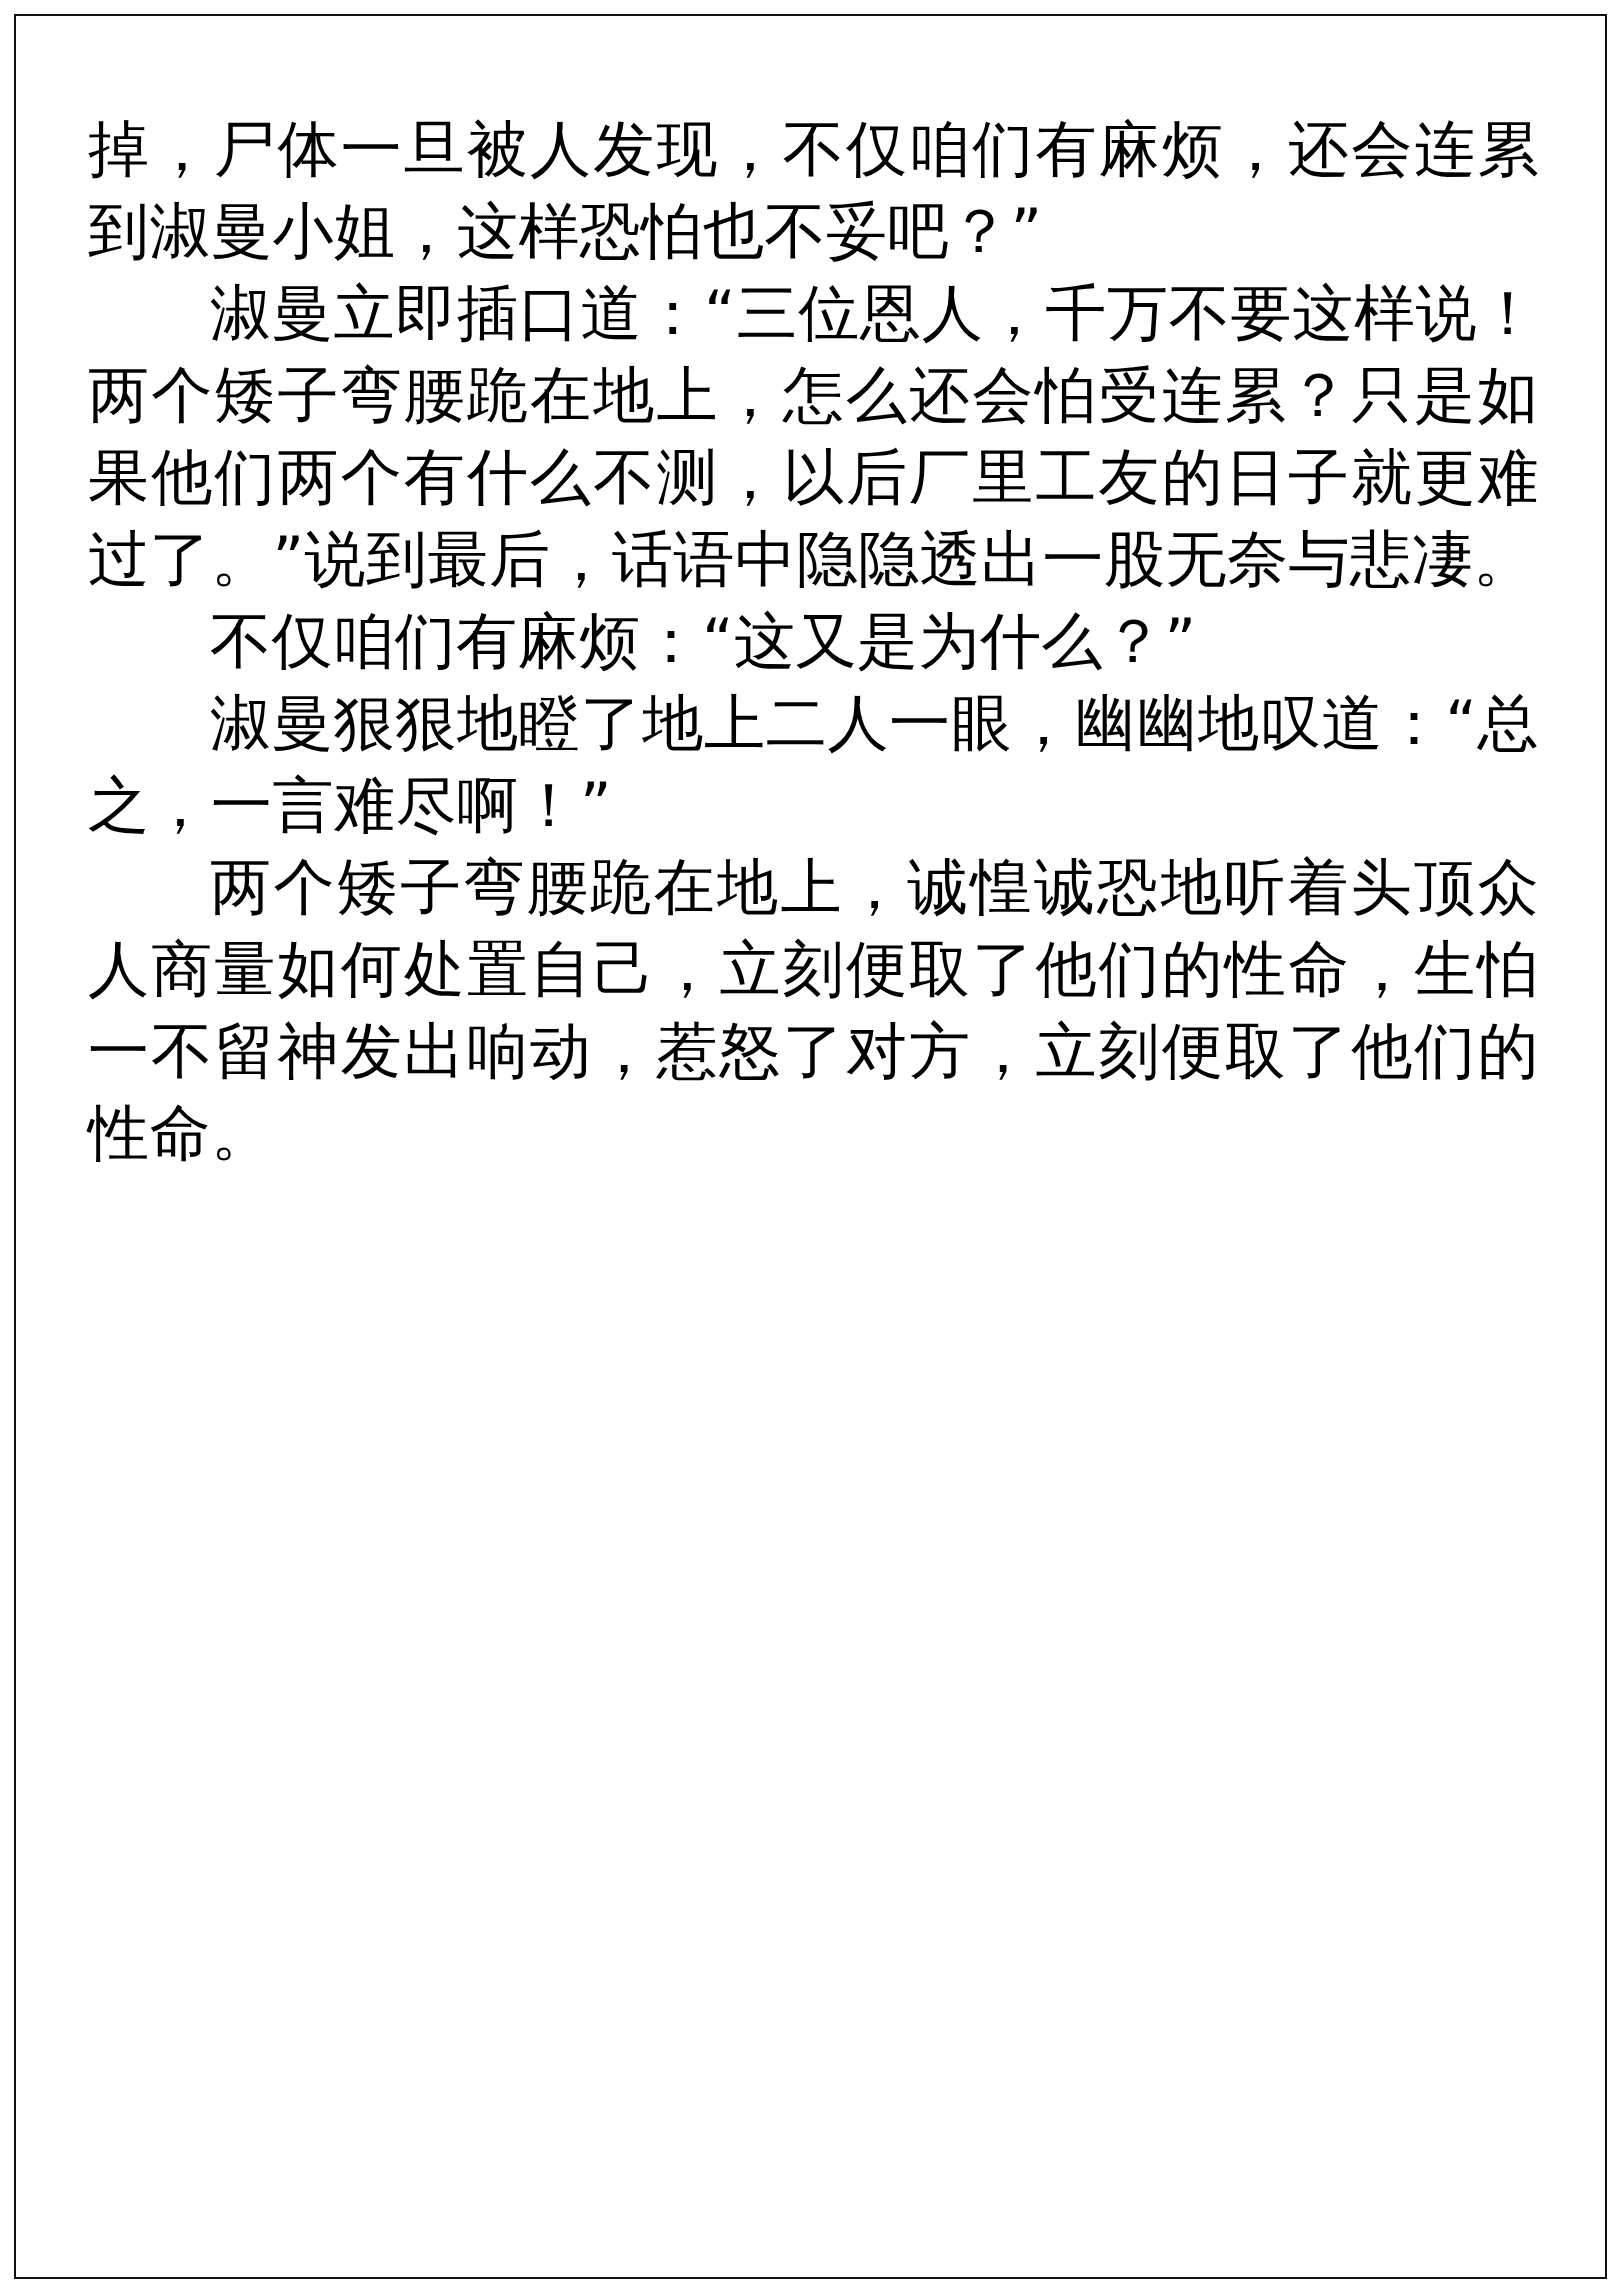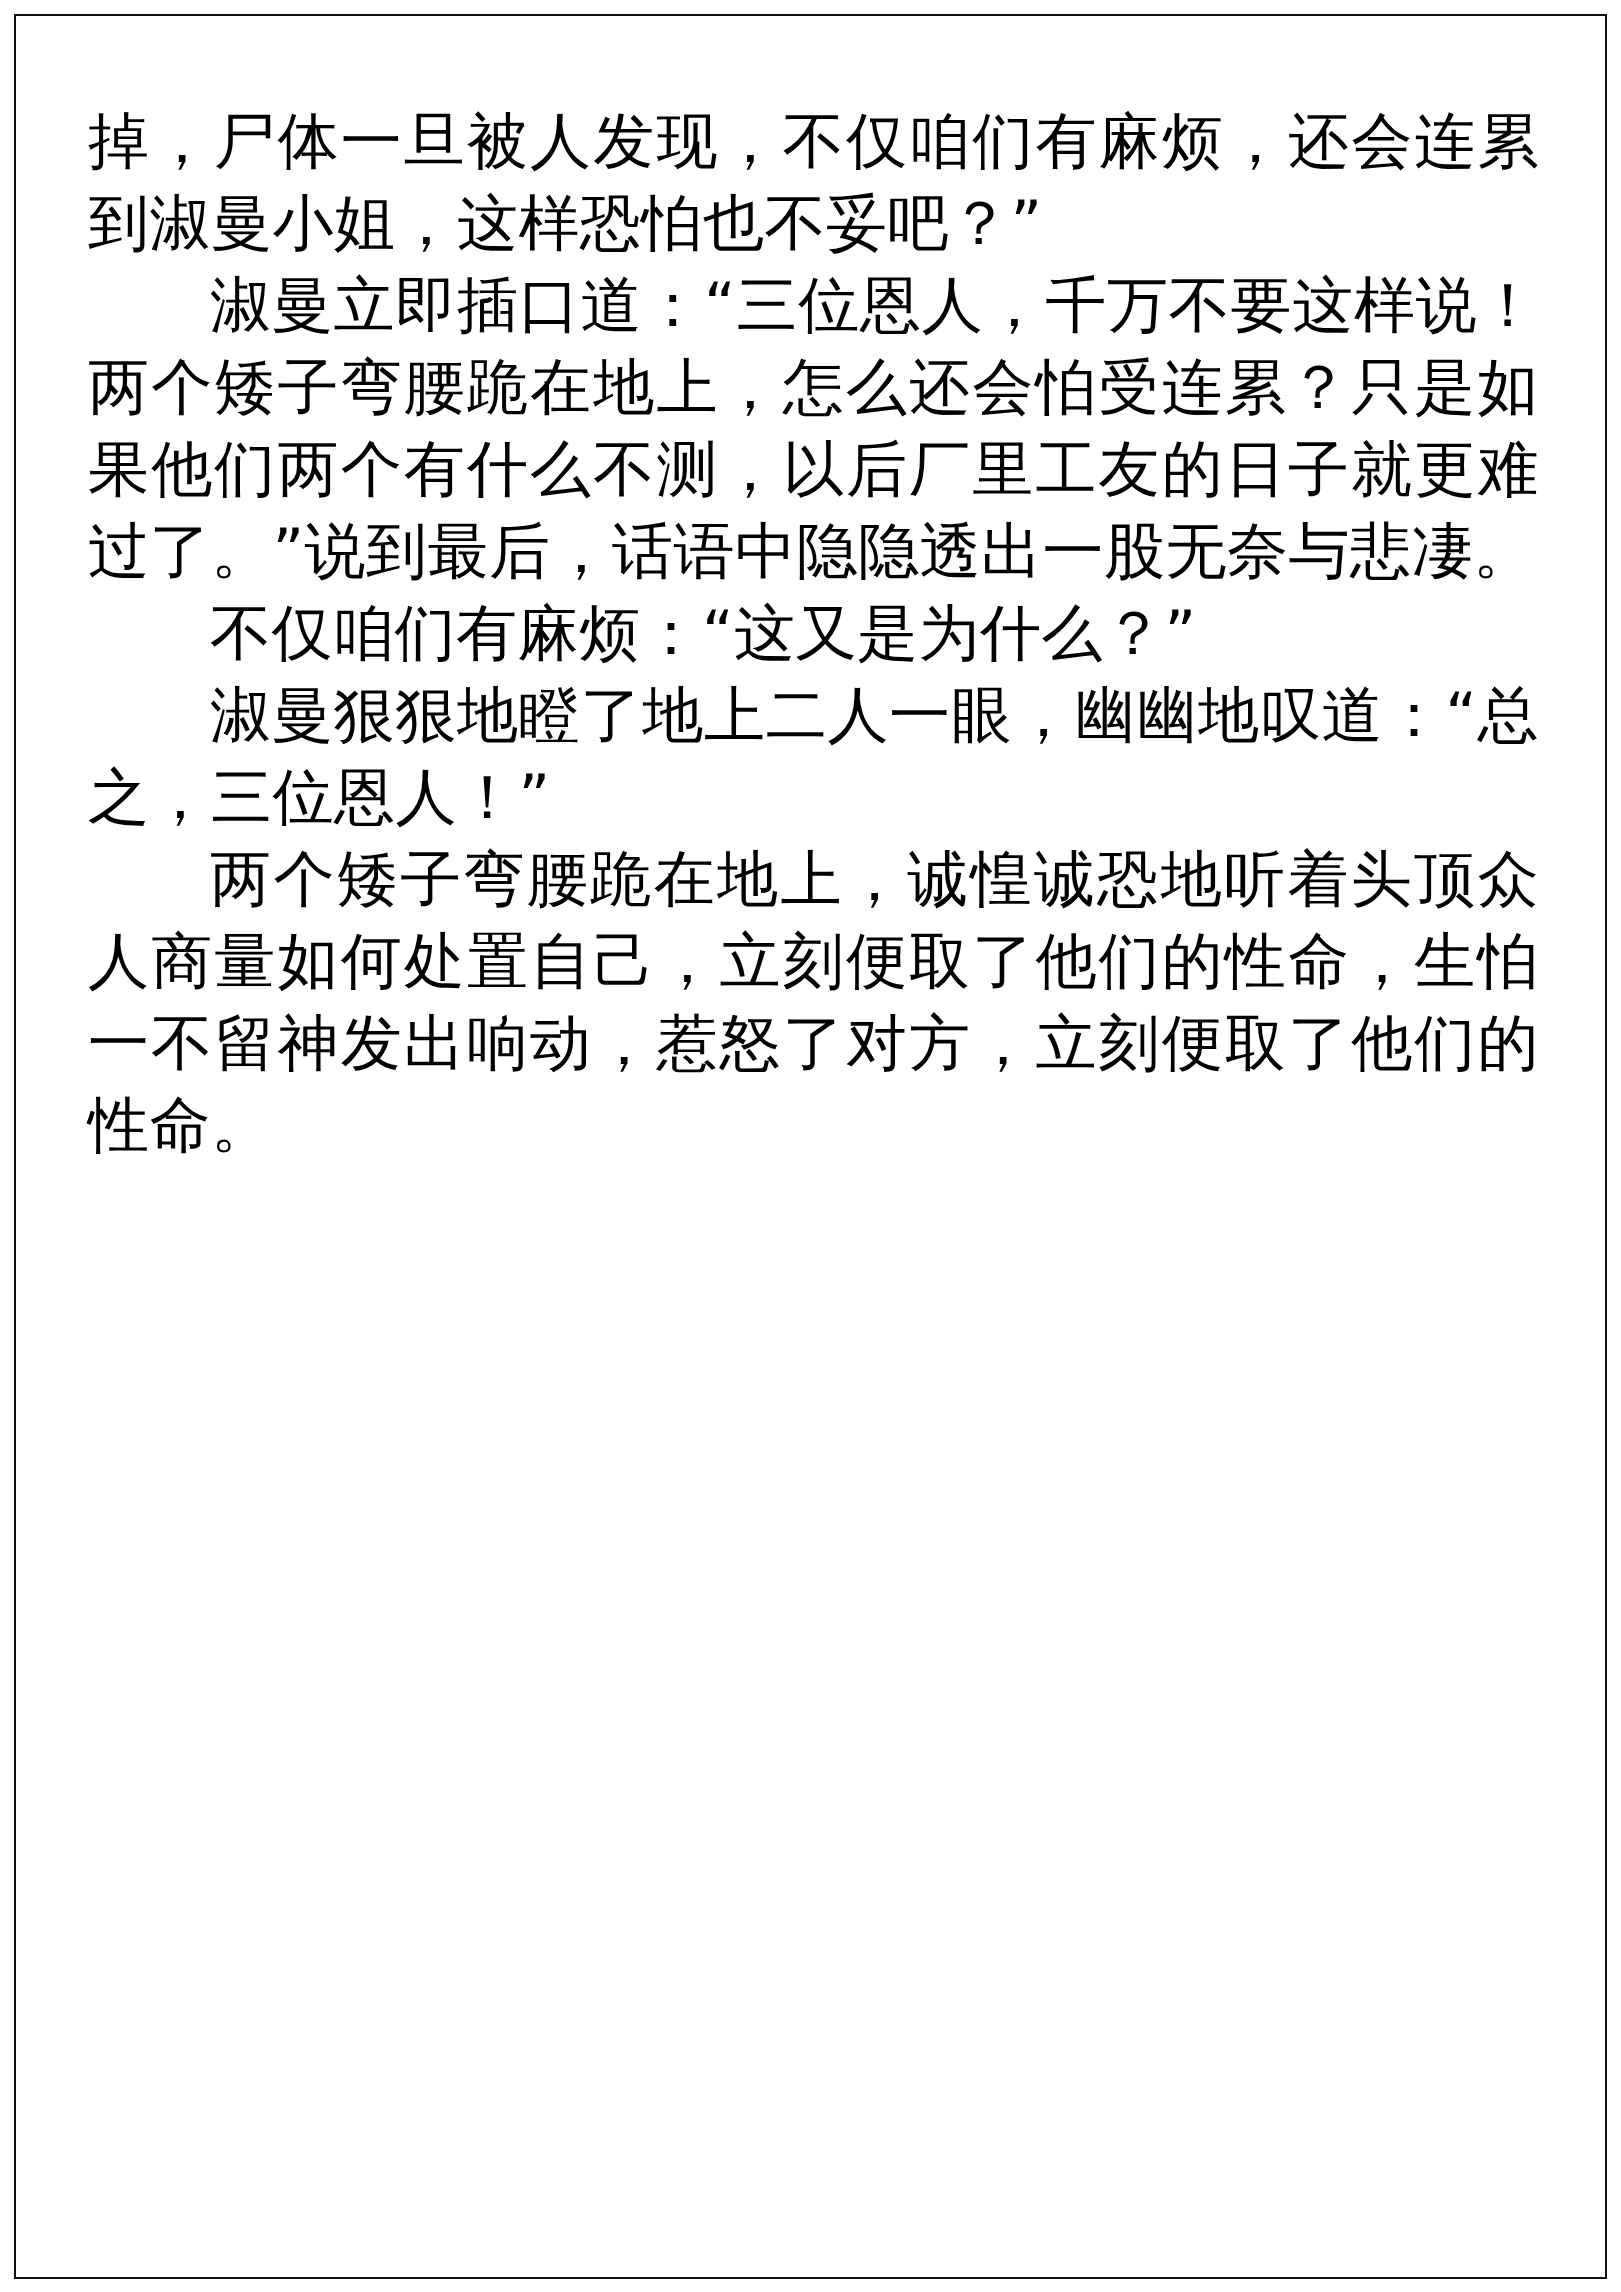--- a/index.html
+++ b/index.html
@@ -25,21 +25,21 @@
     top: 13.7px;
     right: 13.7px;
     bottom: 13.7px;
     border: 2.9px solid #111111;
     box-sizing: border-box;
     pointer-events: none;
   }
   .content {
     position: absolute;
     left: 88px;
-    top: 100px;
+    top: 108px;
     width: 1451px;
     box-sizing: border-box;
   }
   .para {
     font-family: "DejaVu Sans", sans-serif;
     font-size: 61px;
     line-height: 1.345;
     color: #000000;
     letter-spacing: 0.5px;
     text-align: justify;
@@ -53,17 +53,17 @@
 </style>
 </head>
 <body>
 
 <div class="page">
   <div class="page-border"></div>
   <div class="content">
     <p class="para">掉，尸体一旦被人发现，不仅咱们有麻烦，还会连累到淑曼小姐，这样恐怕也不妥吧？”</p>
     <p class="para indent">淑曼立即插口道：“三位恩人，千万不要这样说！两个矮子弯腰跪在地上，怎么还会怕受连累？只是如果他们两个有什么不测，以后厂里工友的日子就更难过了。”说到最后，话语中隐隐透出一股无奈与悲凄。</p>
     <p class="para indent">不仅咱们有麻烦：“这又是为什么？”</p>
-    <p class="para indent">淑曼狠狠地瞪了地上二人一眼，幽幽地叹道：“总之，三位恩人！”</p>
+    <p class="para indent">淑曼狠狠地瞪了地上二人一眼，幽幽地叹道：“总之，一言难尽啊！”</p>
     <p class="para indent">两个矮子弯腰跪在地上，诚惶诚恐地听着头顶众人商量如何处置自己，立刻便取了他们的性命，生怕一不留神发出响动，惹怒了对方，立刻便取了他们的性命。</p>
   </div>
 </div>
 
 
 </body></html>

